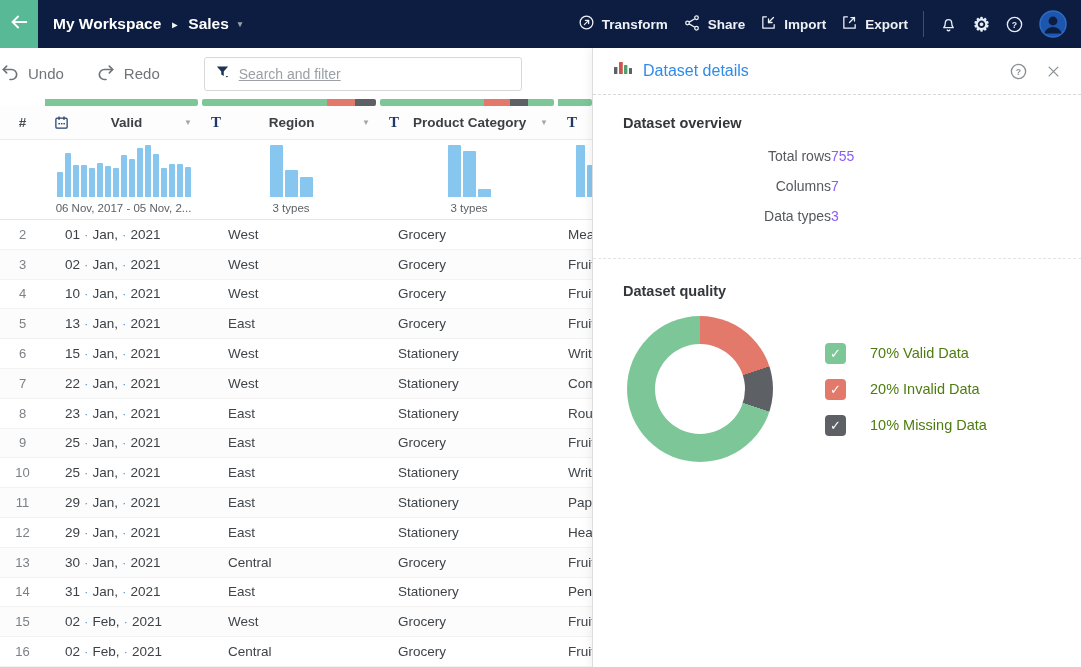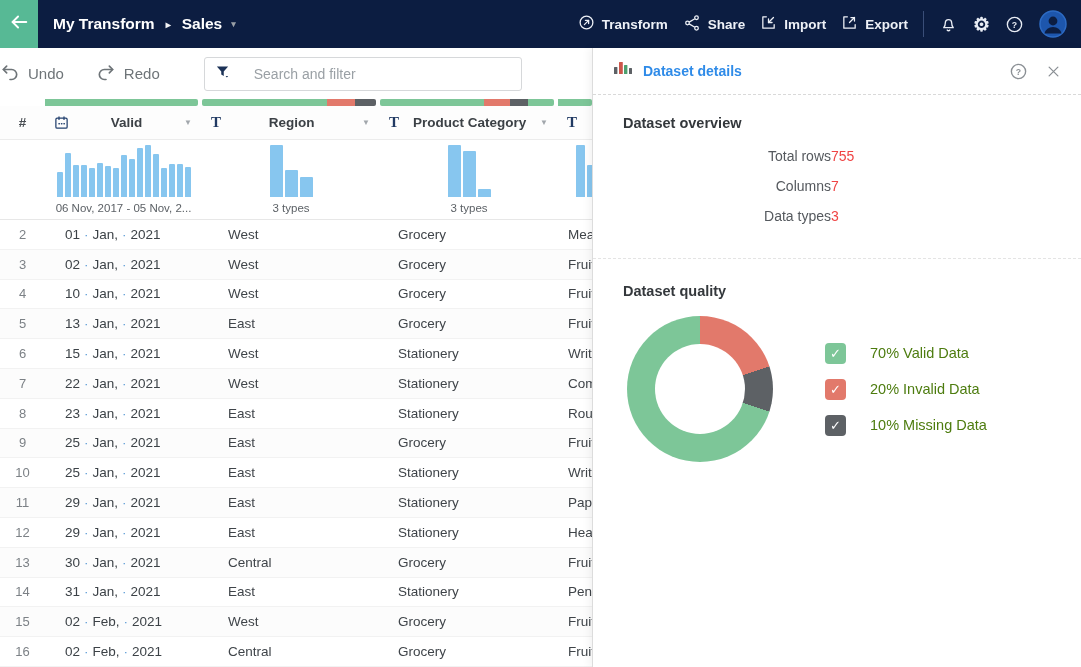--- a/index.html
+++ b/index.html
@@ -25,21 +25,21 @@
   .grid { width:592px; flex:none; display:flex; flex-direction:column; }
   .panel { width:489px; flex:none; border-left:1px solid #dcdcdc;
     box-shadow:-3px 0 8px rgba(0,0,0,.05); background:#fff; }
 
   
   .toolbar { height:51px; display:flex; align-items:center; flex:none; }
   .tbtn { display:flex; align-items:center; gap:8px; color:#6e7478; font-size:15px;
     cursor:pointer; margin-right:32px; }
   .search { width:318px; height:34px; border:1px solid #d6d8da; border-radius:3px;
     display:flex; align-items:center; padding:0 10px; margin-left:12px; cursor:text; }
-  .search .ph { color:#9aa0a5; font-size:14px; margin-left:24px; }
+  .search .ph { color:#9aa0a5; font-size:14px; margin-left:9px;text-decoration:underline; }
 
   
   .w-num { width:45px; flex:none; }
   .w-date { width:157px; flex:none; }
   .w-region { width:178px; flex:none; }
   .w-cat { width:178px; flex:none; }
   .w-col4 { width:34px; flex:none; overflow:hidden; }
 
   
   .striprow { height:7px; display:flex; flex:none; }
@@ -79,27 +79,27 @@
   .c-num { width:45px; flex:none; text-align:center; color:#7c8186; font-size:13px; }
   .c-date { width:157px; flex:none; padding-left:20px; white-space:nowrap; color:#3c4247; }
   .dot { color:#5b9bd5; margin:0 4px; }
   .c-region { width:178px; flex:none; padding-left:26px; }
   .c-cat { width:178px; flex:none; padding-left:18px; }
   .c-col4 { width:34px; flex:none; padding-left:10px; overflow:hidden; white-space:nowrap; }
 
   
   .phead { height:47px; display:flex; align-items:center; padding:0 20px;
     border-bottom:1px dashed #d9d9d9; }
-  .ptitle { color:#2f8be8; font-size:14px; font-weight:700; margin-left:10px; }
+  .ptitle { color:#2f8be8; font-size:16px; font-weight:400; margin-left:10px; }
   .phead-right { margin-left:auto; display:flex; align-items:center; gap:18px; }
   .section { padding:20px 24px 4px 30px; }
   .sheading { font-size:14.5px; font-weight:700; color:#34383c; margin-bottom:17px; }
   .ov-row { display:flex; font-size:14px; color:#55595e; margin-bottom:14px; }
   .ov-label { width:208px;text-align:right; }
-  .ov-val { color:#ef4444; }
+  .ov-val { color:#8b5cf6; }
   .quality { border-top:1px dashed #e4e4e4; margin-top:16px; padding-top:24px; }
   .qbody { display:flex; align-items:center; margin-top:8px; }
   .donut { width:146px; height:146px; border-radius:50%; position:relative; margin-left:4px; flex:none; }
   .donut::after { content:""; position:absolute; inset:28px; background:#fff; border-radius:50%; }
   .legend { margin-left:52px; display:flex; flex-direction:column; gap:15px; }
   .litem { display:flex; align-items:center; }
   .lbox { width:21px; height:21px; border-radius:4px; display:flex; align-items:center;
     justify-content:center; color:#fff; font-size:13px; flex:none; }
   .ltext { margin-left:24px; font-size:14.5px; color:#4d7c0f; }
 </style>
@@ -109,21 +109,21 @@
 <div class="topbar">
   <div class="back">
     <span>
       <svg width="22" height="22" viewBox="0 0 24 24" fill="none" stroke="#fff" stroke-width="2" stroke-linecap="round" stroke-linejoin="round">
           <path d="M20 12H5"></path>
           <path d="M11 6l-6 6 6 6"></path>
         </svg>
     </span>
   </div>
   <div class="crumb">
-    <span>My Transform</span>
+    <span>My Workspace</span>
     <span class="sep">▸</span>
     <span>Sales</span>
     <span class="caret">▾</span>
   </div>
   <div class="actions">
     <div class="action">
       <span>
         <svg width="17" height="17" viewBox="0 0 24 24" fill="none" stroke="#eef1f7" stroke-width="1.8" stroke-linecap="round" stroke-linejoin="round">
             <circle cx="12" cy="12" r="9"></circle>
             <path d="M9 15l6-6"></path>

